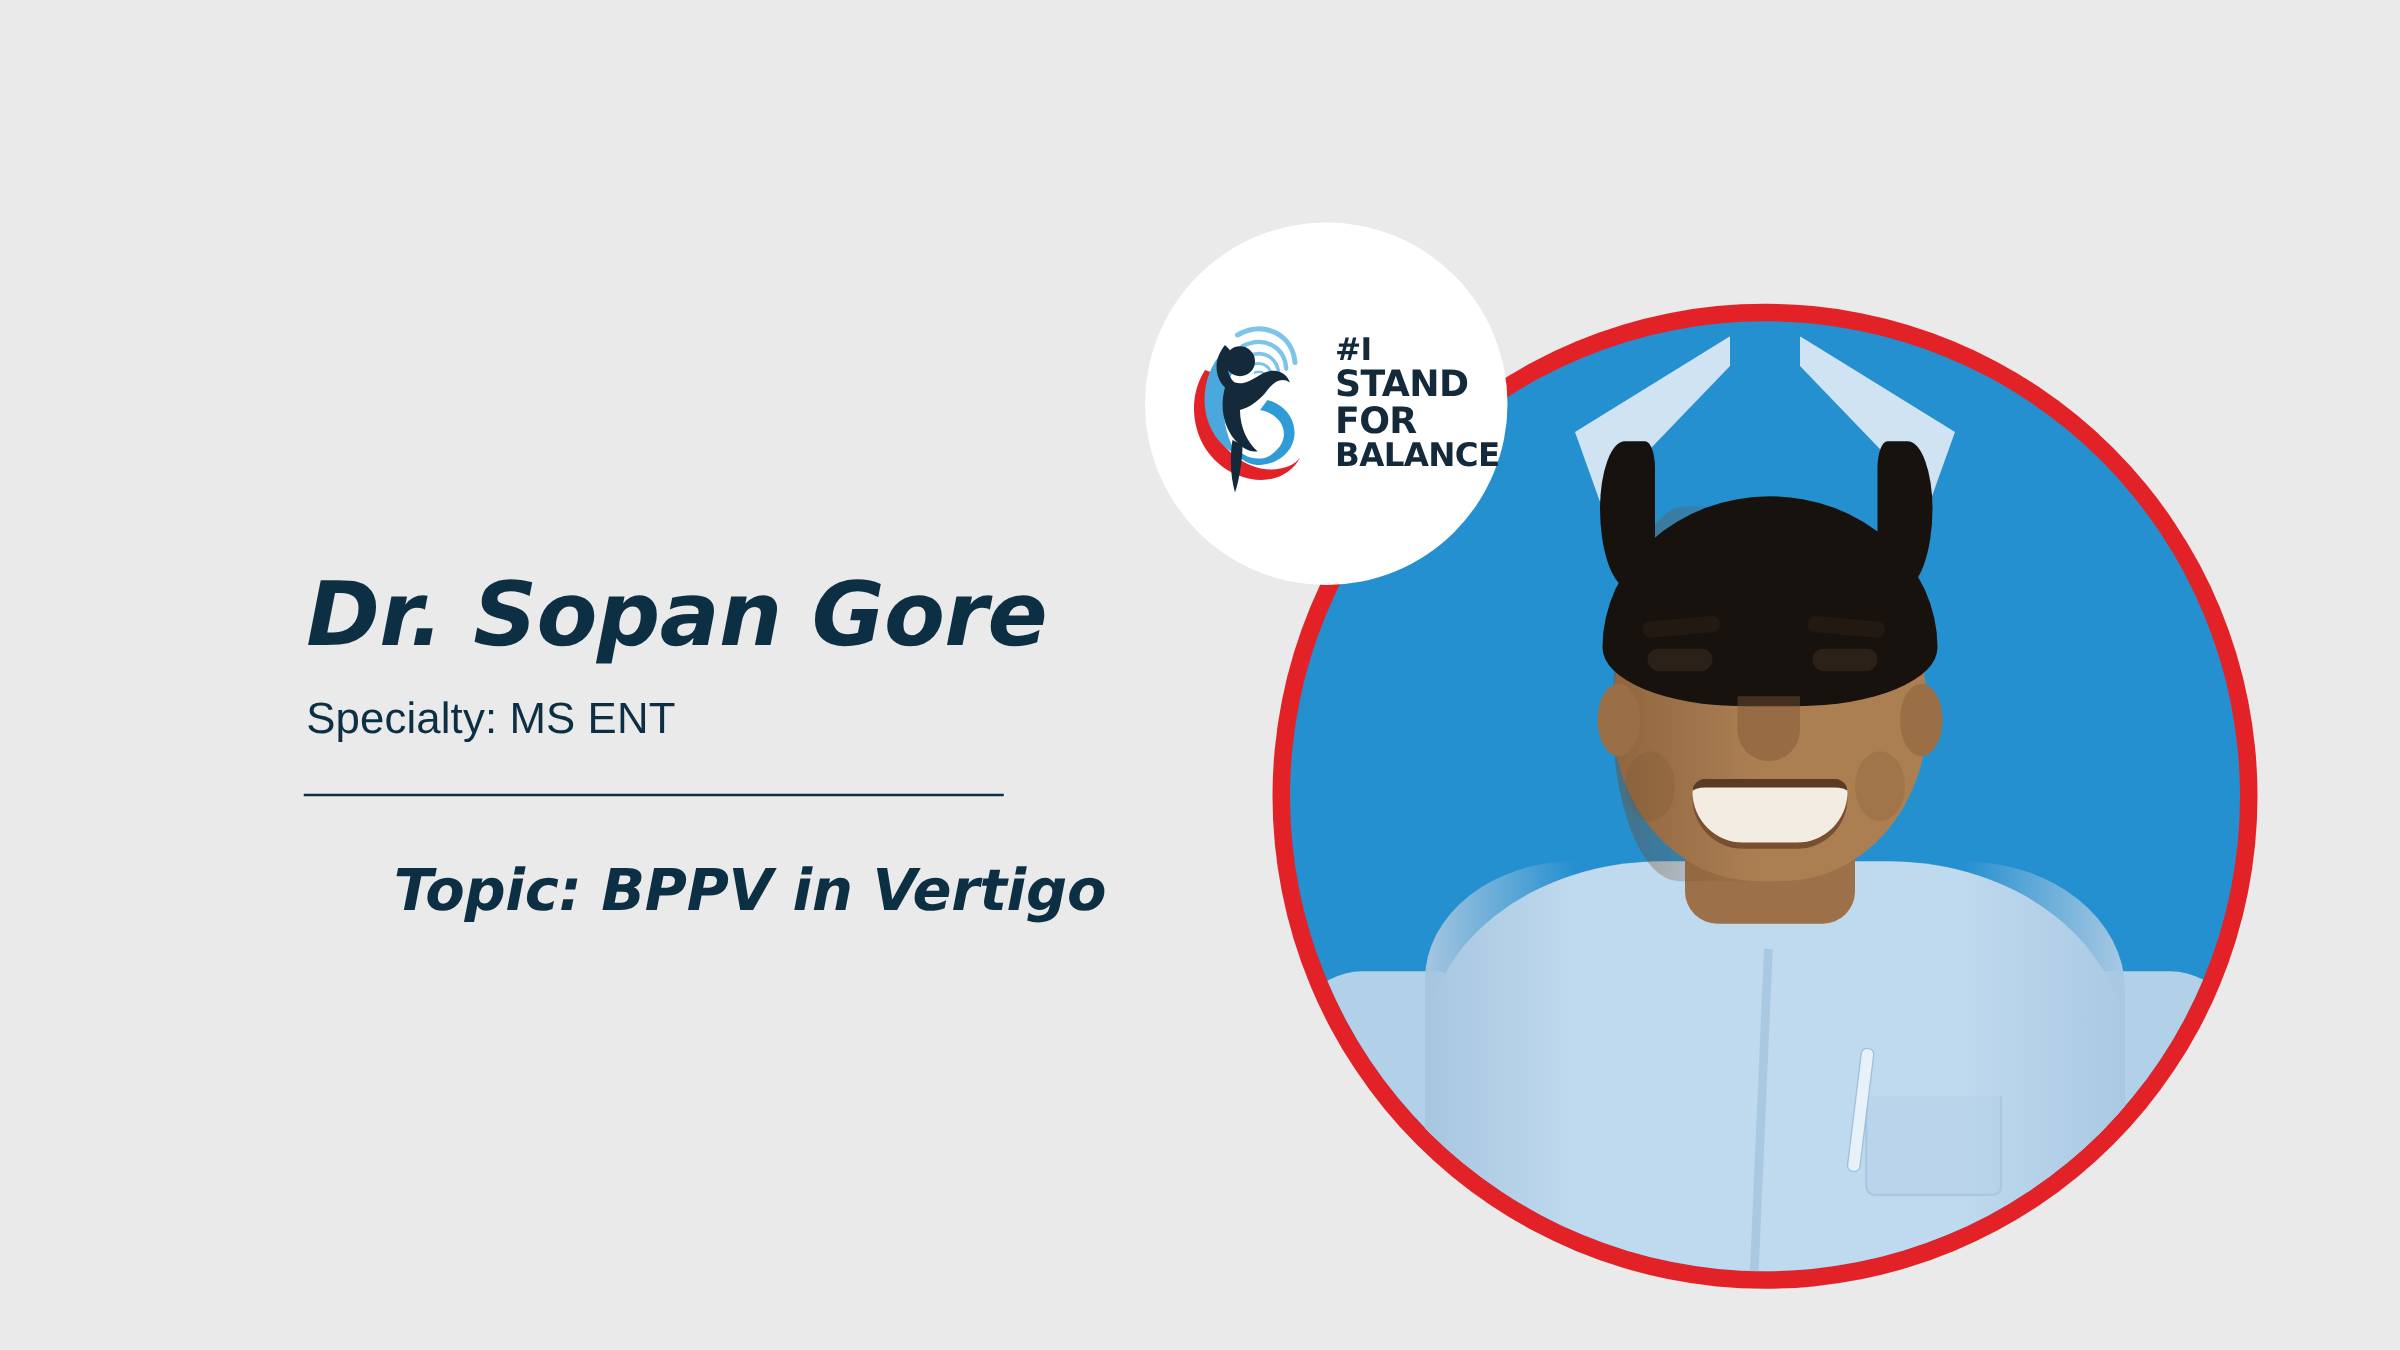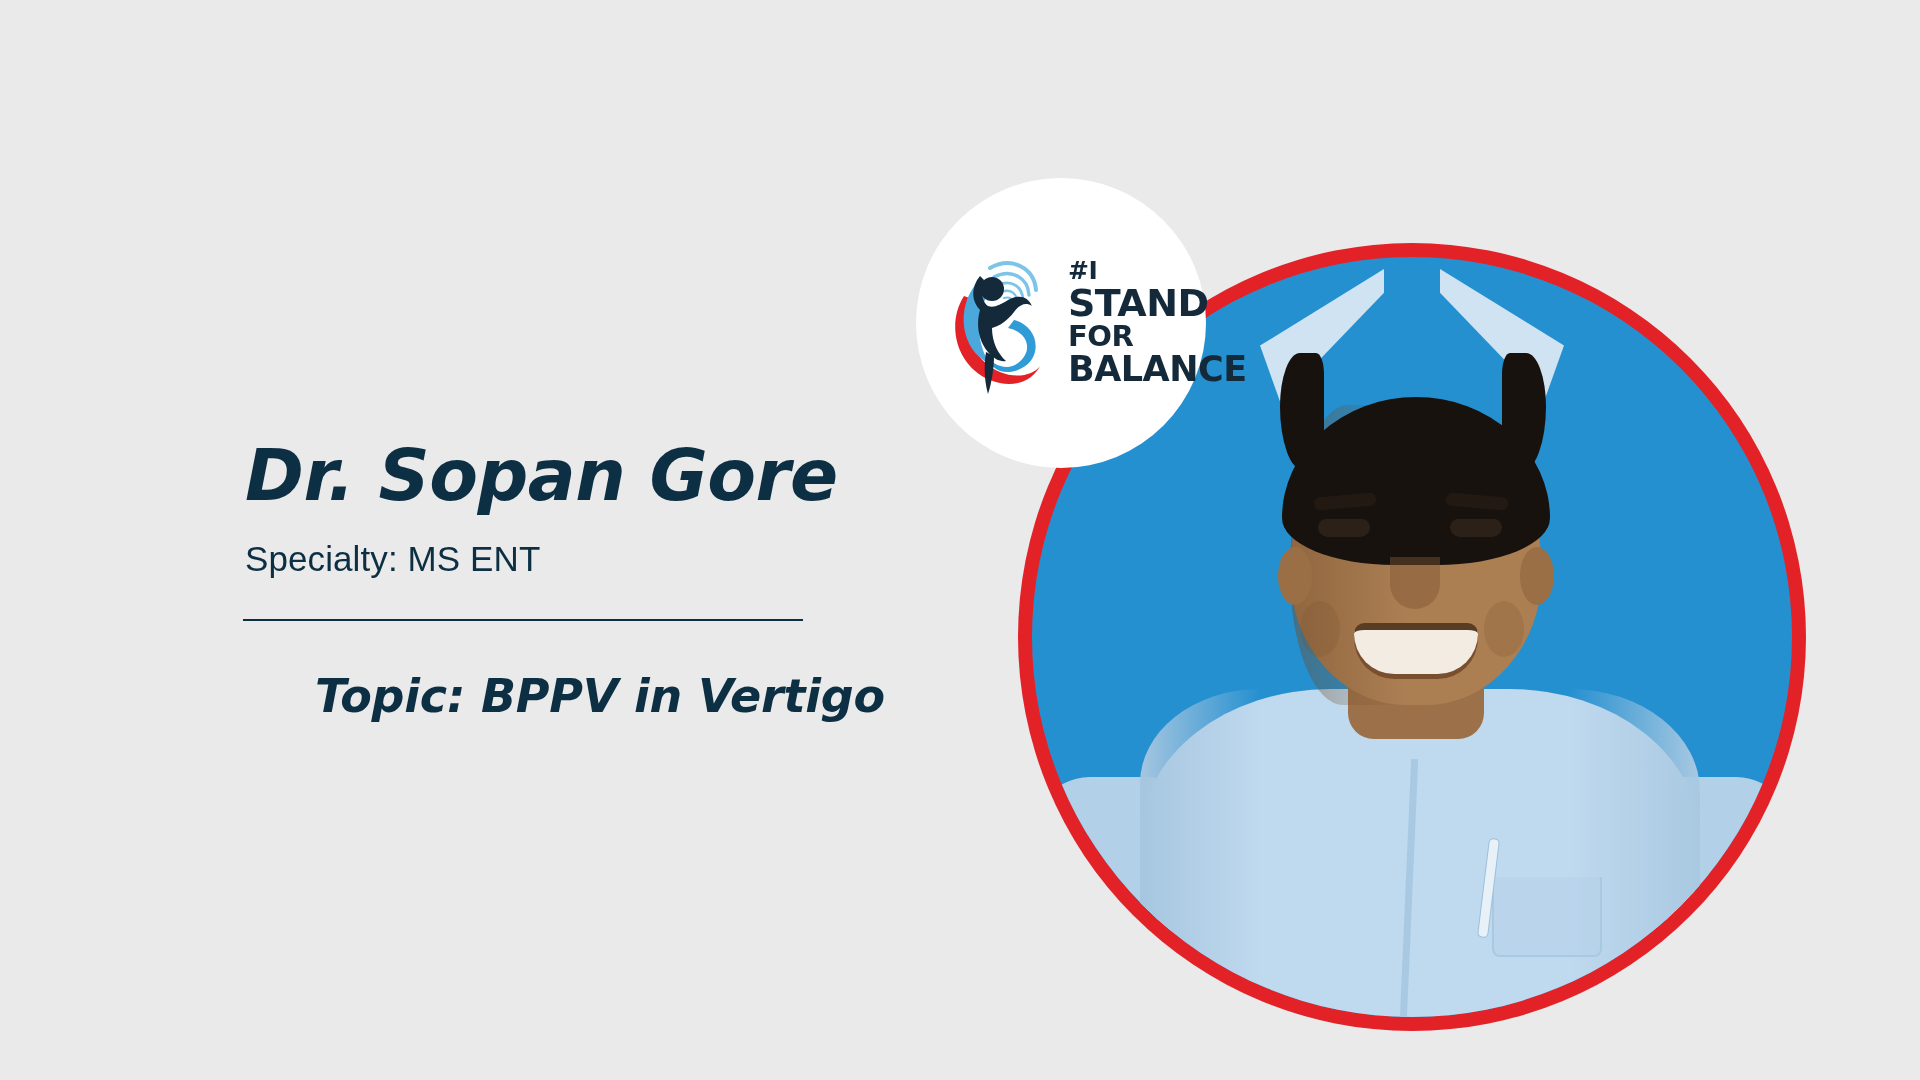--- a/index.html
+++ b/index.html
@@ -30,21 +30,21 @@
   }
 
   .speaker-name {
     font-family: "DejaVu Sans", sans-serif;
     font-size: 71px;
     font-weight: bold;
     font-style: italic;
     color: #0d2f43;
     letter-spacing: -0.5px;
     line-height: 1;
-    margin: 0 0 26px 0;
+    margin: 16px 0 26px 0;
     white-space: nowrap;
   }
 
   .meta-line {
     font-family: "Liberation Sans", sans-serif;
     font-size: 35px;
     font-weight: normal;
     color: #0d2f43;
     line-height: 1.26;
     letter-spacing: 0.1px;
@@ -341,23 +341,23 @@
   }
   .logo-text {
     margin-left: 6px;
     color: #14293a;
     font-family: "DejaVu Sans", sans-serif;
     font-weight: bold;
     line-height: 1.02;
     letter-spacing: -0.5px;
   }
   .logo-text .l1 { font-size: 25px; display: block; }
-  .logo-text .l2 { font-size: 38px; display: block; }
+  .logo-text .l2 { font-size: 29px; display: block; }
   .logo-text .l3 { font-size: 29px; display: block; }
-  .logo-text .l4 { font-size: 35px; display: block; }
+  .logo-text .l4 { font-size: 26px; display: block; }
 </style>
 </head>
 <body>
 
 <div class="slide">
 
   <div class="text-block">
 
     <h1 class="speaker-name">Dr. Sopan Gore</h1>
 

